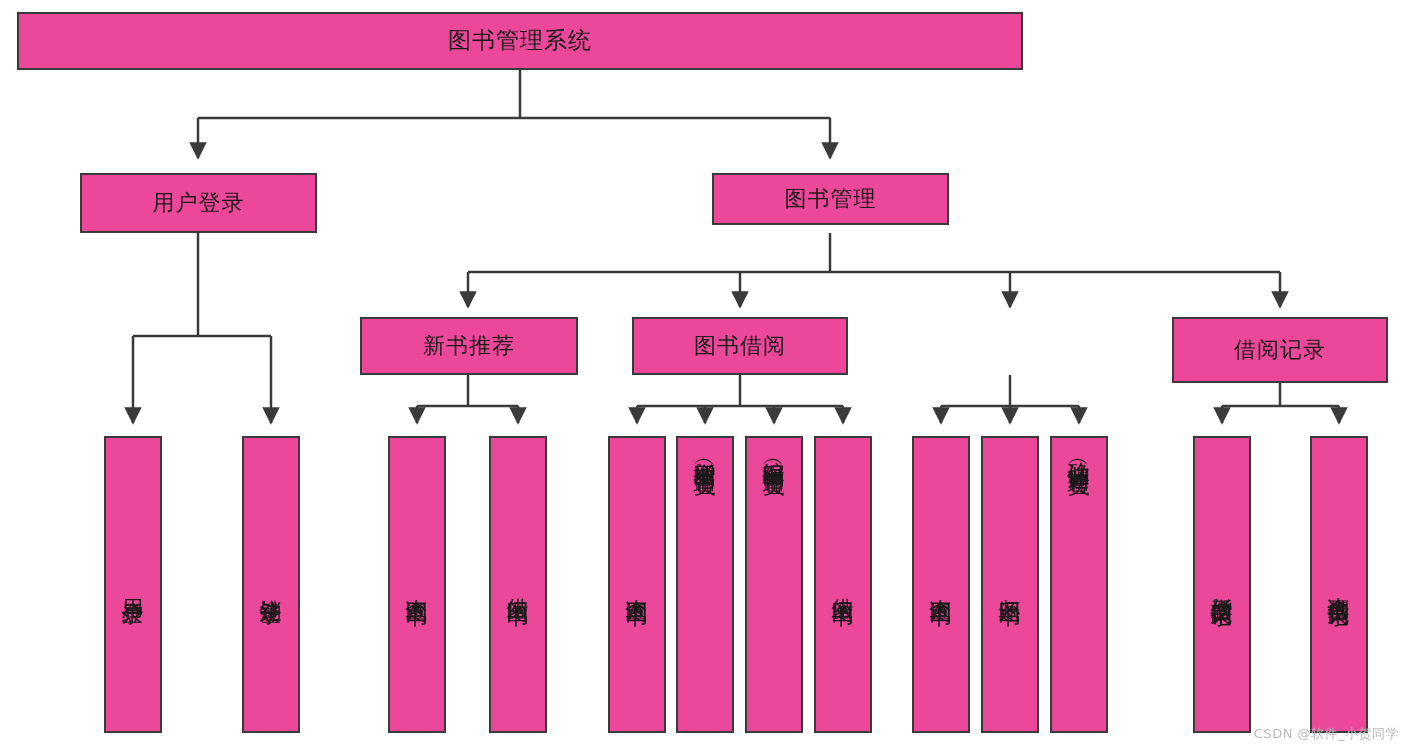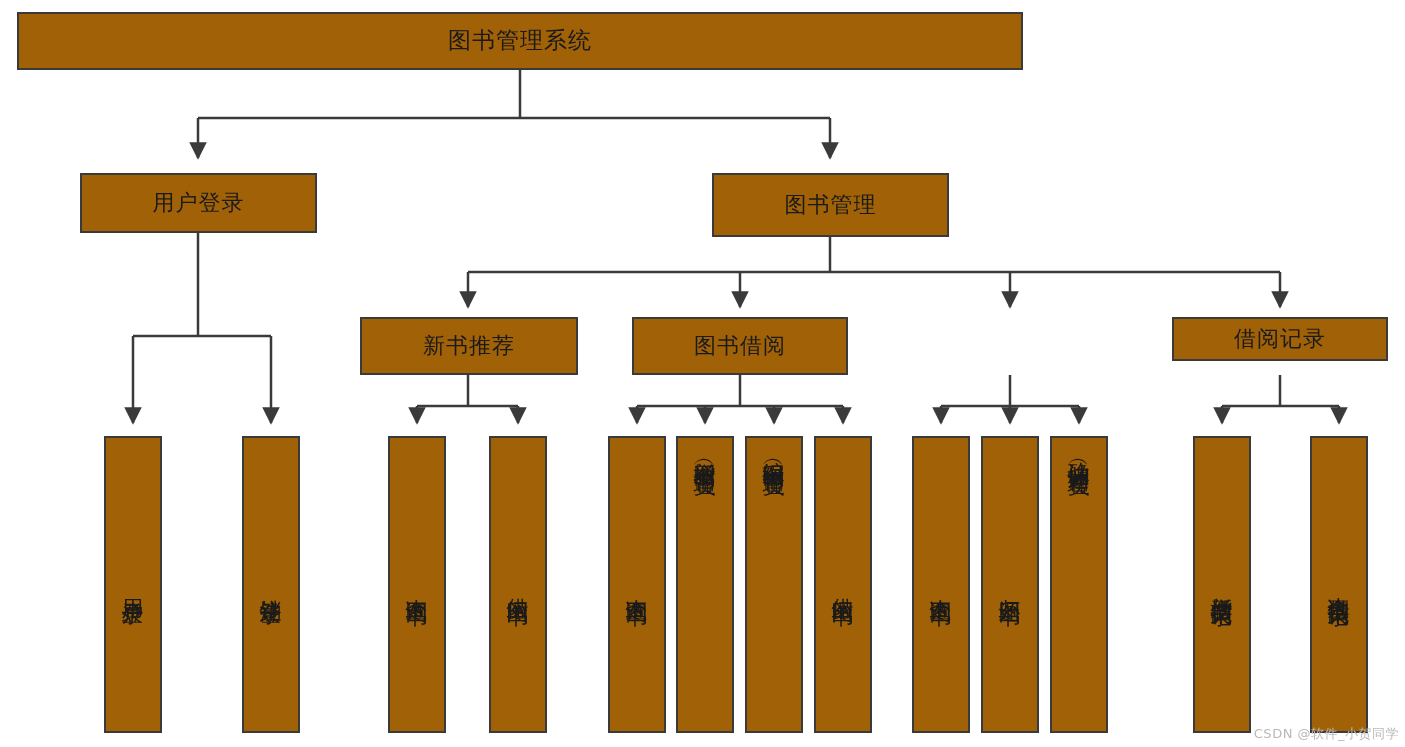--- a/index.html
+++ b/index.html
@@ -23,21 +23,21 @@
     left: 0;
     top: 0;
     width: 1405px;
     height: 747px;
     pointer-events: none;
   }
   .node {
     position: absolute;
     box-sizing: border-box;
     border: 2px solid #3a3a3a;
-    background: #a16207;
+    background: #ec4899;
     display: flex;
     align-items: center;
     justify-content: center;
     color: #1a1a1a;
     z-index: 2;
   }
   .node.h {
     font-size: 22px;
     letter-spacing: 1px;
     line-height: 1.1;
@@ -132,34 +132,34 @@
   </svg>
 
   <div class="node h root" style="left:17px; top:12px; width:1006px; height:58px;">
     <span>图书管理系统</span>
   </div>
 
   <div class="node h" style="left:80px; top:173px; width:237px; height:60px;">
     <span>用户登录</span>
   </div>
 
-  <div class="node h" style="left:712px; top:173px; width:237px; height:64px;">
+  <div class="node h" style="left:712px; top:173px; width:237px; height:52px;">
     <span>图书管理</span>
   </div>
 
   <div class="node h" style="left:360px; top:317px; width:218px; height:58px;">
     <span>新书推荐</span>
   </div>
 
   <div class="node h" style="left:632px; top:317px; width:216px; height:58px;">
     <span>图书借阅</span>
   </div>
 
 
-  <div class="node h" style="left:1172px; top:317px; width:216px; height:44px;">
+  <div class="node h" style="left:1172px; top:317px; width:216px; height:66px;">
     <span>借阅记录</span>
   </div>
 
   <div class="node v" style="left:104px; top:436px; width:58px; height:297px;">
     <span class="label-v">用户登录</span>
   </div>
 
   <div class="node v" style="left:242px; top:436px; width:58px; height:297px;">
     <span class="label-v">注销登录</span>
   </div>

